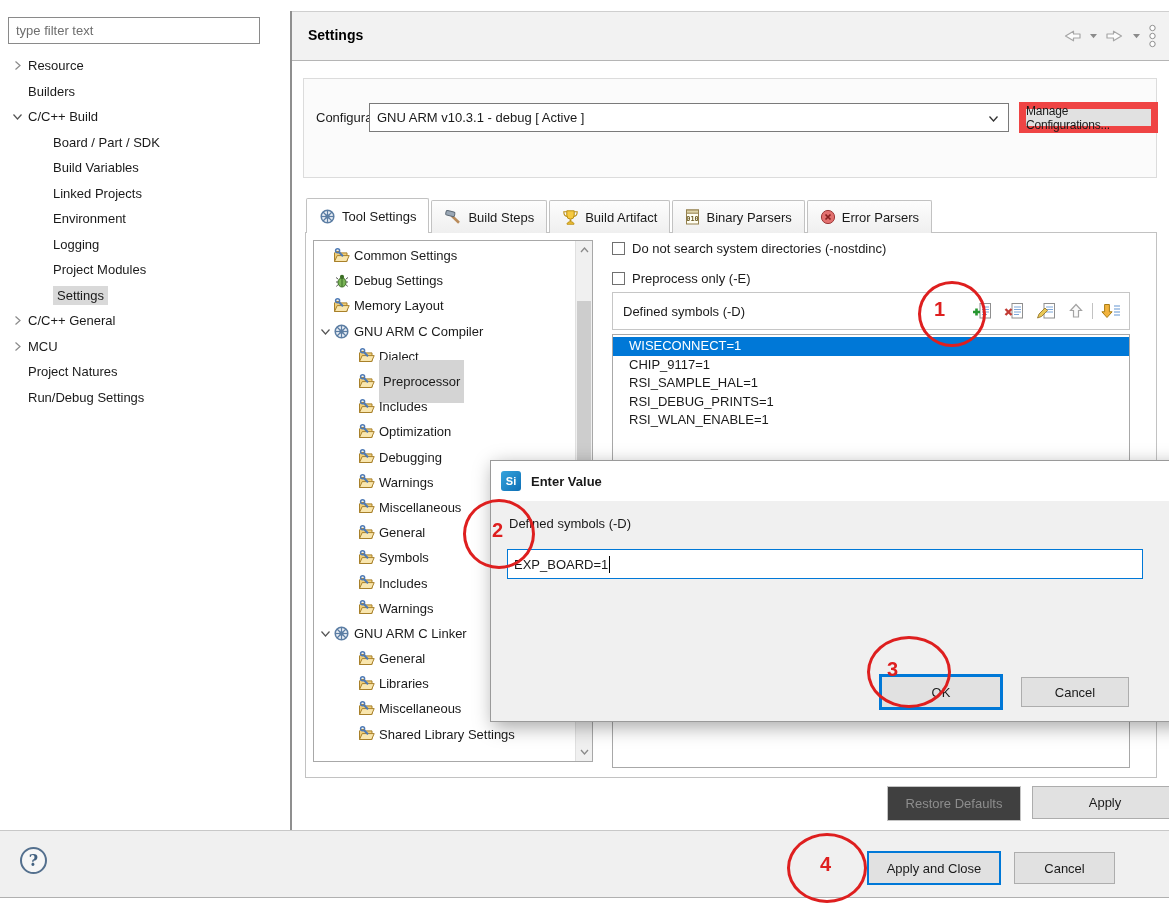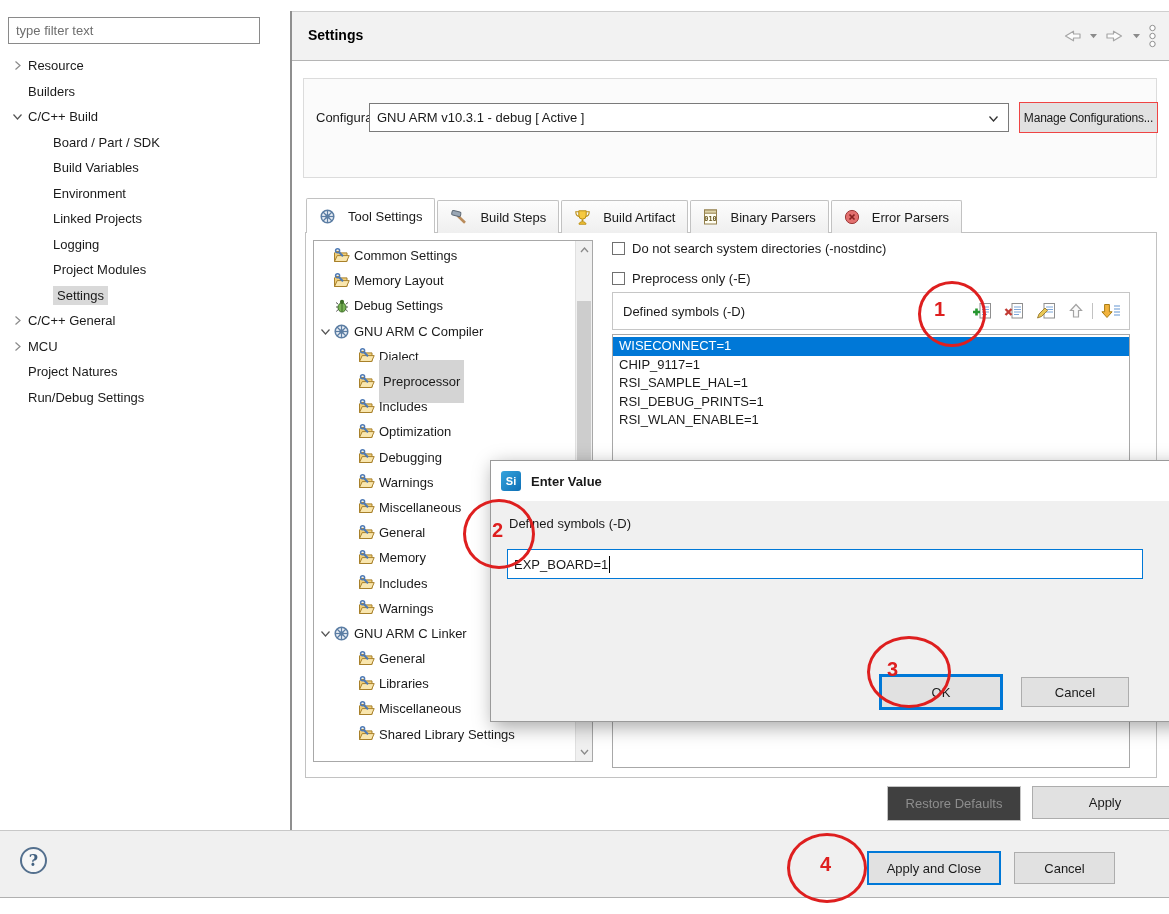--- a/index.html
+++ b/index.html
@@ -27,25 +27,25 @@
   #header-nav{position:absolute;right:12px;top:0;height:100%;display:flex;align-items:center;gap:7px;}
 
   
   #config-group{position:absolute;left:303px;top:78px;width:854px;height:100px;border:1px solid #dcdcdc;background:#fbfbfb;box-sizing:border-box;}
   #config-label{position:absolute;left:12px;top:31px;}
   #config-select{position:absolute;left:65px;top:24px;width:640px;height:29px;box-sizing:border-box;border:1px solid #7a7a7a;
      background:#fff;display:flex;align-items:center;padding:0 26px 0 7px;cursor:default;}
   #config-select .val{white-space:nowrap;overflow:hidden;}
   #config-select .combo-caret{position:absolute;right:9px;top:11px;}
   #manage-btn{position:absolute;left:715px;top:23px;width:139px;height:31px;box-sizing:border-box;background:#e1e1e1;
-     border:1px solid #ef4444;display:flex;align-items:center;justify-content:center;font-size:12px;letter-spacing:-0.2px;cursor:default;text-align:right;}
+     border:7px solid #ef4444;display:flex;align-items:center;justify-content:center;font-size:12px;letter-spacing:-0.2px;cursor:default;}
 
   
   #tabs{position:absolute;left:306px;top:198px;display:flex;align-items:flex-end;height:35px;z-index:2;}
-  .tab{height:33px;display:flex;align-items:center;padding:0 12px;gap:12px;margin-right:2px;box-sizing:border-box;
+  .tab{height:33px;display:flex;align-items:center;padding:0 12px;gap:6px;margin-right:2px;box-sizing:border-box;
      border:1px solid #c2c2c2;border-bottom:none;border-radius:2px 2px 0 0;background:linear-gradient(#fdfdfd,#efefef);white-space:nowrap;cursor:default;}
   .tab.active{height:35px;background:#fff;position:relative;}
   .tab.active:after{content:"";position:absolute;left:0;right:0;bottom:-1px;height:2px;background:#fff;}
 
   #content-box{position:absolute;left:305px;top:232px;width:852px;height:546px;border:1px solid #c2c2c2;background:#fff;box-sizing:border-box;}
 
   
   #tool-tree-panel{position:absolute;left:313px;top:240px;width:280px;height:522px;border:1px solid #a8a8a8;
      background:#fff;box-sizing:border-box;overflow:hidden;}
   #tool-tree{position:absolute;left:0;top:2px;right:17px;}
@@ -67,21 +67,21 @@
 
   #sym-header{position:absolute;left:612px;top:292px;width:518px;height:38px;border:1px solid #c6c6c6;background:#fff;
      box-sizing:border-box;display:flex;align-items:center;}
   #sym-header-label{margin-left:10px;}
   #sym-toolbar{margin-left:auto;margin-right:8px;display:flex;align-items:center;gap:12px;}
   .tbtn{display:inline-flex;align-items:center;cursor:default;}
   .tsep{width:1px;height:16px;background:#c2c2c2;margin:0 -4px;}
 
   #sym-list{position:absolute;left:612px;top:334px;width:518px;height:434px;border:1px solid #a8a8a8;background:#fff;
      box-sizing:border-box;padding-top:2px;overflow:hidden;}
-  .sitem{height:18.6px;line-height:18.6px;padding-left:6px;white-space:nowrap;cursor:default;}
+  .sitem{height:18.6px;line-height:18.6px;padding-left:16px;white-space:nowrap;cursor:default;}
   .sitem.sel{background:#0078d7;color:#fff;}
 
   
   .btn{position:absolute;box-sizing:border-box;display:flex;align-items:center;justify-content:center;
      background:#e1e1e1;border:1px solid #adadad;cursor:default;}
   #restore-btn{left:887px;top:786px;width:134px;height:35px;background:#404040;border-color:#c4c4c4;color:#8d8d8d;}
   #apply-btn{left:1032px;top:786px;width:146px;height:33px;}
 
   
   #bottom-bar{position:absolute;left:0;top:830px;width:1169px;height:68px;background:#f0f0f0;
@@ -146,25 +146,25 @@
       <div class="srow lv1">
         <span class="chev icon"></span>
         <span class="lbl">Board / Part / SDK</span>
       </div>
       <div class="srow lv1">
         <span class="chev icon"></span>
         <span class="lbl">Build Variables</span>
       </div>
       <div class="srow lv1">
         <span class="chev icon"></span>
+        <span class="lbl">Linked Projects</span>
+      </div>
+      <div class="srow lv1">
+        <span class="chev icon"></span>
         <span class="lbl">Environment</span>
-      </div>
-      <div class="srow lv1">
-        <span class="chev icon"></span>
-        <span class="lbl">Linked Projects</span>
       </div>
       <div class="srow lv1">
         <span class="chev icon"></span>
         <span class="lbl">Logging</span>
       </div>
       <div class="srow lv1">
         <span class="chev icon"></span>
         <span class="lbl">Project Modules</span>
       </div>
       <div class="srow lv1">
@@ -316,49 +316,49 @@
               <path d="M1.5 13.5 L4.2 7.6 H16.2 L13.6 13.5 Z" fill="#f9e6ae" stroke="#a8802a"></path>
               <circle cx="4.6" cy="2.8" r="2" fill="none" stroke="#4e7ab5" stroke-width="1.5"></circle>
               <path d="M5.8 4 L10 8.2" stroke="#4e7ab5" stroke-width="2"></path>
             </svg>
           </span>
           <span class="lbl">Common Settings</span>
         </div>
         <div class="trow lv0">
           <span class="chev icon"></span>
           <span class="ticon icon">
-            <svg width="17" height="16" viewBox="0 0 17 16">
-              <path d="M1.5 13.5 V4.8 L3 3.4 H6 L7.4 4.9 H14 V13.5 Z" fill="#f1cf7a" stroke="#a8802a"></path>
-              <path d="M1.5 13.5 L4.2 7.6 H16.2 L13.6 13.5 Z" fill="#f9e6ae" stroke="#a8802a"></path>
-              <circle cx="4.6" cy="2.8" r="2" fill="none" stroke="#4e7ab5" stroke-width="1.5"></circle>
-              <path d="M5.8 4 L10 8.2" stroke="#4e7ab5" stroke-width="2"></path>
-            </svg>
-          </span>
-          <span class="lbl">Memory Layout</span>
-        </div>
-        <div class="trow lv0">
-          <span class="chev icon"></span>
-          <span class="ticon icon">
             <svg width="16" height="16" viewBox="0 0 16 16">
               <g stroke="#555" stroke-width="1">
                 <line x1="4" y1="6" x2="2" y2="4.5"></line>
                 <line x1="4" y1="9" x2="2" y2="9"></line>
                 <line x1="4" y1="11.5" x2="2.5" y2="13.5"></line>
                 <line x1="12" y1="6" x2="14" y2="4.5"></line>
                 <line x1="12" y1="9" x2="14" y2="9"></line>
                 <line x1="12" y1="11.5" x2="13.5" y2="13.5"></line>
               </g>
               <ellipse cx="8" cy="9.4" rx="4" ry="4.6" fill="#79b356" stroke="#3c6e26"></ellipse>
               <circle cx="8" cy="3.9" r="2.1" fill="#3c6e26"></circle>
               <line x1="8" y1="5.5" x2="8" y2="13.5" stroke="#3c6e26"></line>
             </svg>
           </span>
           <span class="lbl">Debug Settings</span>
         </div>
         <div class="trow lv0">
+          <span class="chev icon"></span>
+          <span class="ticon icon">
+            <svg width="17" height="16" viewBox="0 0 17 16">
+              <path d="M1.5 13.5 V4.8 L3 3.4 H6 L7.4 4.9 H14 V13.5 Z" fill="#f1cf7a" stroke="#a8802a"></path>
+              <path d="M1.5 13.5 L4.2 7.6 H16.2 L13.6 13.5 Z" fill="#f9e6ae" stroke="#a8802a"></path>
+              <circle cx="4.6" cy="2.8" r="2" fill="none" stroke="#4e7ab5" stroke-width="1.5"></circle>
+              <path d="M5.8 4 L10 8.2" stroke="#4e7ab5" stroke-width="2"></path>
+            </svg>
+          </span>
+          <span class="lbl">Memory Layout</span>
+        </div>
+        <div class="trow lv0">
           <span class="chev icon">
             <svg width="13" height="13" viewBox="0 0 13 13">
               <path d="M2.5 4.5 L6.5 9 L10.5 4.5" fill="none" stroke="#555" stroke-width="1.2"></path>
             </svg>
           </span>
           <span class="ticon icon">
             <svg width="17" height="17" viewBox="0 0 17 17">
               <circle cx="8.5" cy="8.5" r="6.3" fill="#e8eef5" stroke="#5b7da3" stroke-width="1.5"></circle>
               <g stroke="#5b7da3" stroke-width="1.2">
                 <line x1="8.5" y1="2" x2="8.5" y2="15"></line>
@@ -470,21 +470,21 @@
         <div class="trow lv1">
           <span class="chev icon"></span>
           <span class="ticon icon">
             <svg width="17" height="16" viewBox="0 0 17 16">
               <path d="M1.5 13.5 V4.8 L3 3.4 H6 L7.4 4.9 H14 V13.5 Z" fill="#f1cf7a" stroke="#a8802a"></path>
               <path d="M1.5 13.5 L4.2 7.6 H16.2 L13.6 13.5 Z" fill="#f9e6ae" stroke="#a8802a"></path>
               <circle cx="4.6" cy="2.8" r="2" fill="none" stroke="#4e7ab5" stroke-width="1.5"></circle>
               <path d="M5.8 4 L10 8.2" stroke="#4e7ab5" stroke-width="2"></path>
             </svg>
           </span>
-          <span class="lbl">Memory</span>
+          <span class="lbl">Symbols</span>
         </div>
         <div class="trow lv1">
           <span class="chev icon"></span>
           <span class="ticon icon">
             <svg width="17" height="16" viewBox="0 0 17 16">
               <path d="M1.5 13.5 V4.8 L3 3.4 H6 L7.4 4.9 H14 V13.5 Z" fill="#f1cf7a" stroke="#a8802a"></path>
               <path d="M1.5 13.5 L4.2 7.6 H16.2 L13.6 13.5 Z" fill="#f9e6ae" stroke="#a8802a"></path>
               <circle cx="4.6" cy="2.8" r="2" fill="none" stroke="#4e7ab5" stroke-width="1.5"></circle>
               <path d="M5.8 4 L10 8.2" stroke="#4e7ab5" stroke-width="2"></path>
             </svg>

